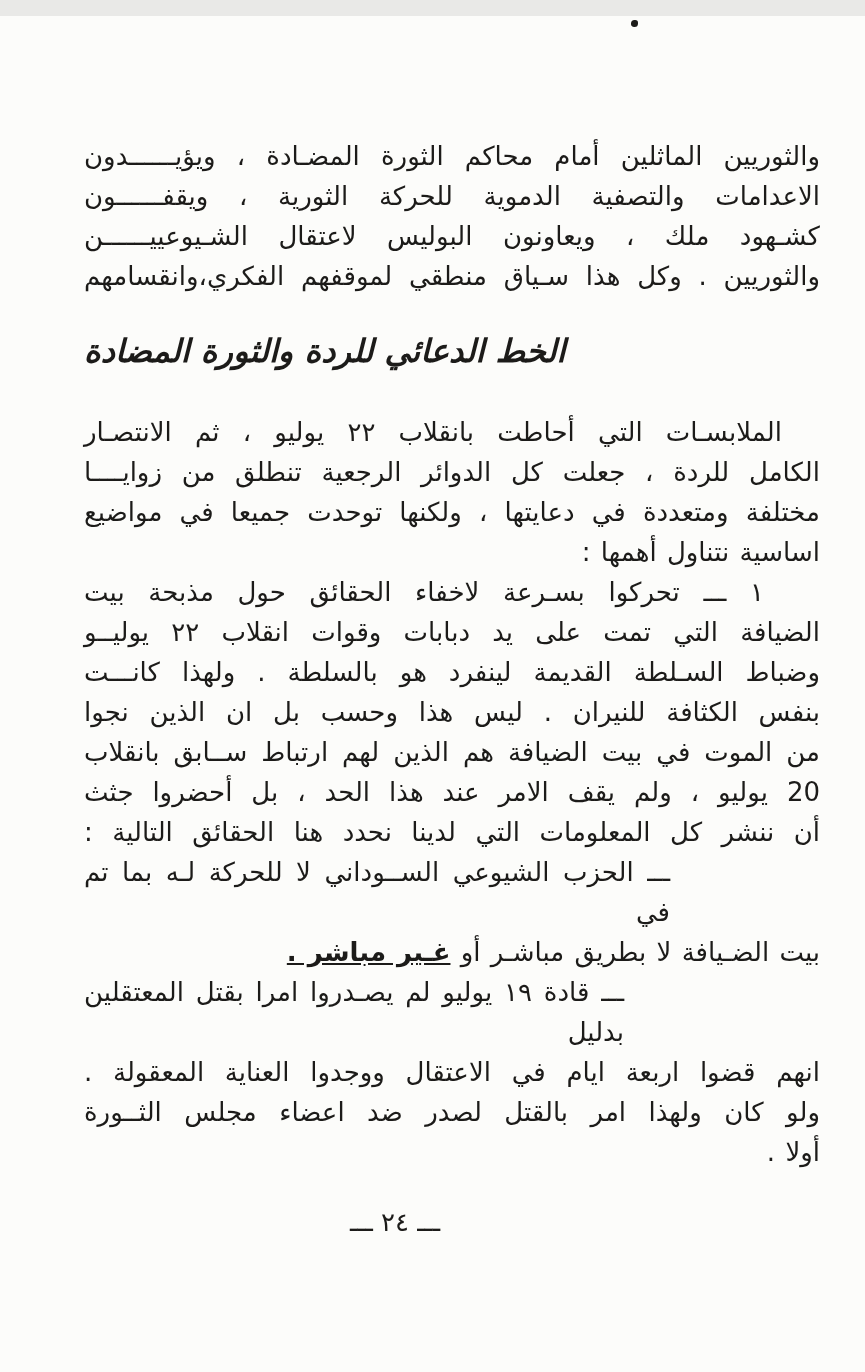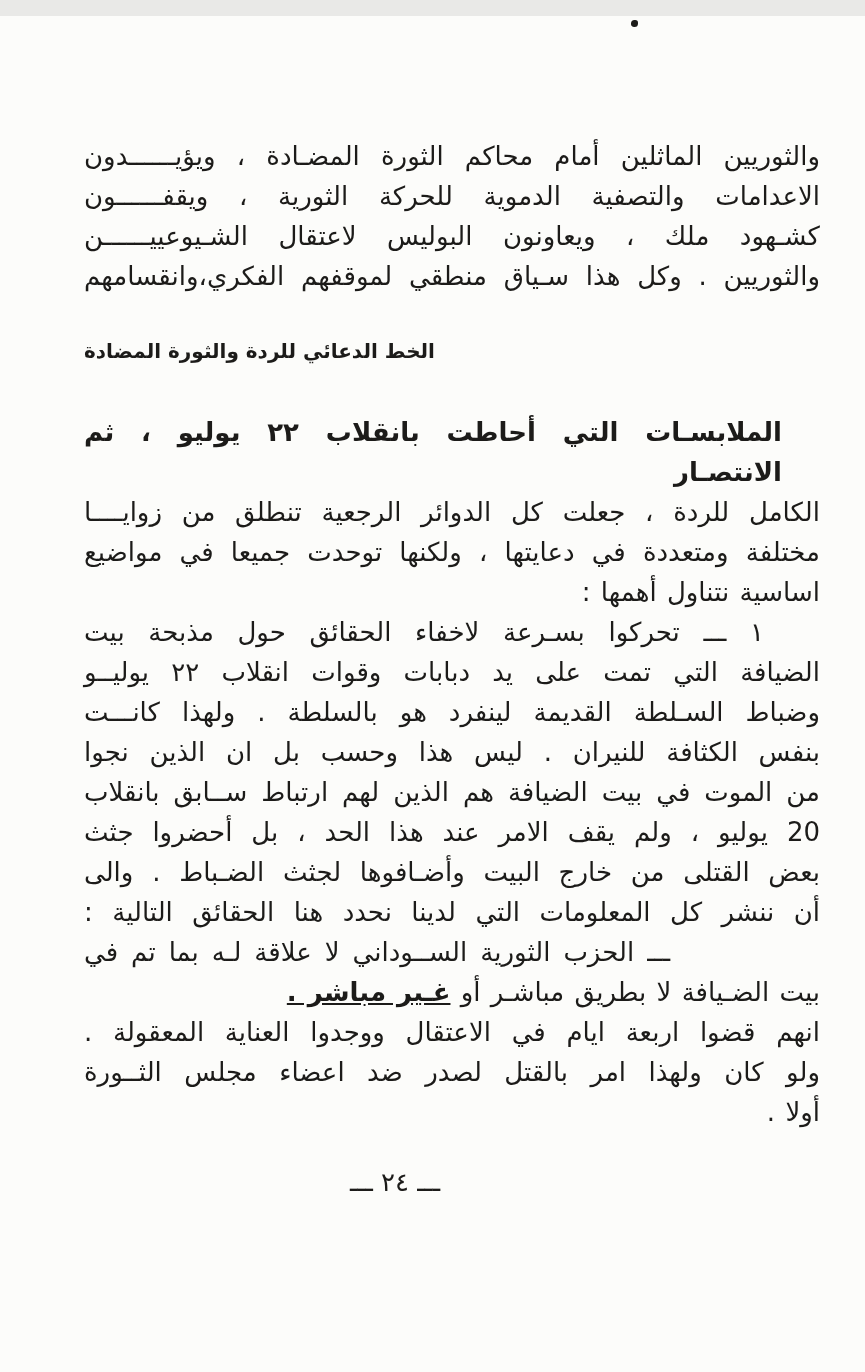--- a/index.html
+++ b/index.html
@@ -37,32 +37,33 @@
     word-spacing:2px;
   }
   
   .j{
     white-space:normal;
     text-align:justify;
     text-align-last:justify;
     text-justify:inter-word;
   }
   .rt{ text-align:right; }
-  .ind-s{ padding-right:38px;font-weight:bold; }   
+  .ind-s{ padding-right:38px; }   
   .ind-m{ padding-right:56px; }   
   .ind-l{ padding-right:150px; }  
   .ind-xl{ padding-right:196px; } 
   .heading{
     margin-top:34px;
-    font-size:20px;
+    font-size:32px;
     line-height:42px;
     font-weight:bold;
     direction:rtl;
     text-align:left; 
     white-space:nowrap;
+    font-style:italic;
   }
   .after-heading{ margin-top:40px; }
   .b{ font-weight:bold;text-decoration:underline; }
   .pagenum{
     margin-top:30px;
     font-size:26px;
     line-height:40px;
     text-align:center;
     transform:translateX(-57px);
     letter-spacing:2px;
@@ -93,30 +94,30 @@
       <div class="line rt">اساسية نتناول أهمها :</div>
     </div>
 
     <div>
       <div class="line j ind-m">١ ـــ تحركوا بسـرعة لاخفاء الحقائق حول مذبحة بيت</div>
       <div class="line j">الضيافة التي تمت على يد دبابات وقوات انقلاب ٢٢ يوليــو</div>
       <div class="line j">وضباط السـلطة القديمة لينفرد هو بالسلطة . ولهذا كانـــت</div>
       <div class="line j">بنفس الكثافة للنيران . ليس هذا وحسب بل ان الذين نجوا</div>
       <div class="line j">من الموت في بيت الضيافة هم الذين لهم ارتباط ســابق بانقلاب</div>
       <div class="line j">20 يوليو ، ولم يقف الامر عند هذا الحد ، بل أحضروا جثث</div>
-      <div class="line j">بعض القتلى من خارج البيت وأضـافوها لجثث الضـباط . والى</div>
       <div class="line j">أن ننشر كل المعلومات التي لدينا نحدد هنا الحقائق التالية :</div>
     </div>
 
     <div>
-      <div class="line j ind-l">ـــ الحزب الثورية الســوداني لا علاقة لـه بما تم في</div>
+      <div class="line j ind-l">ـــ الحزب الشيوعي الســوداني لا للحركة لـه بما تم في</div>
       <div class="line rt"><span>بيت الضـيافة لا بطريق مباشـر أو </span><span class="b">غـير مباشر .</span></div>
     </div>
 
     <div>
+      <div class="line j ind-xl">ـــ قادة ١٩ يوليو لم يصـدروا امرا بقتل المعتقلين بدليل</div>
       <div class="line j">انهم قضوا اربعة ايام في الاعتقال ووجدوا العناية المعقولة .</div>
       <div class="line j">ولو كان ولهذا امر بالقتل لصدر ضد اعضاء مجلس الثــورة</div>
       <div class="line rt">أولا .</div>
     </div>
 
     <div class="pagenum">ـــ ٢٤ ـــ</div>
 
   </div>
 </div>
 

